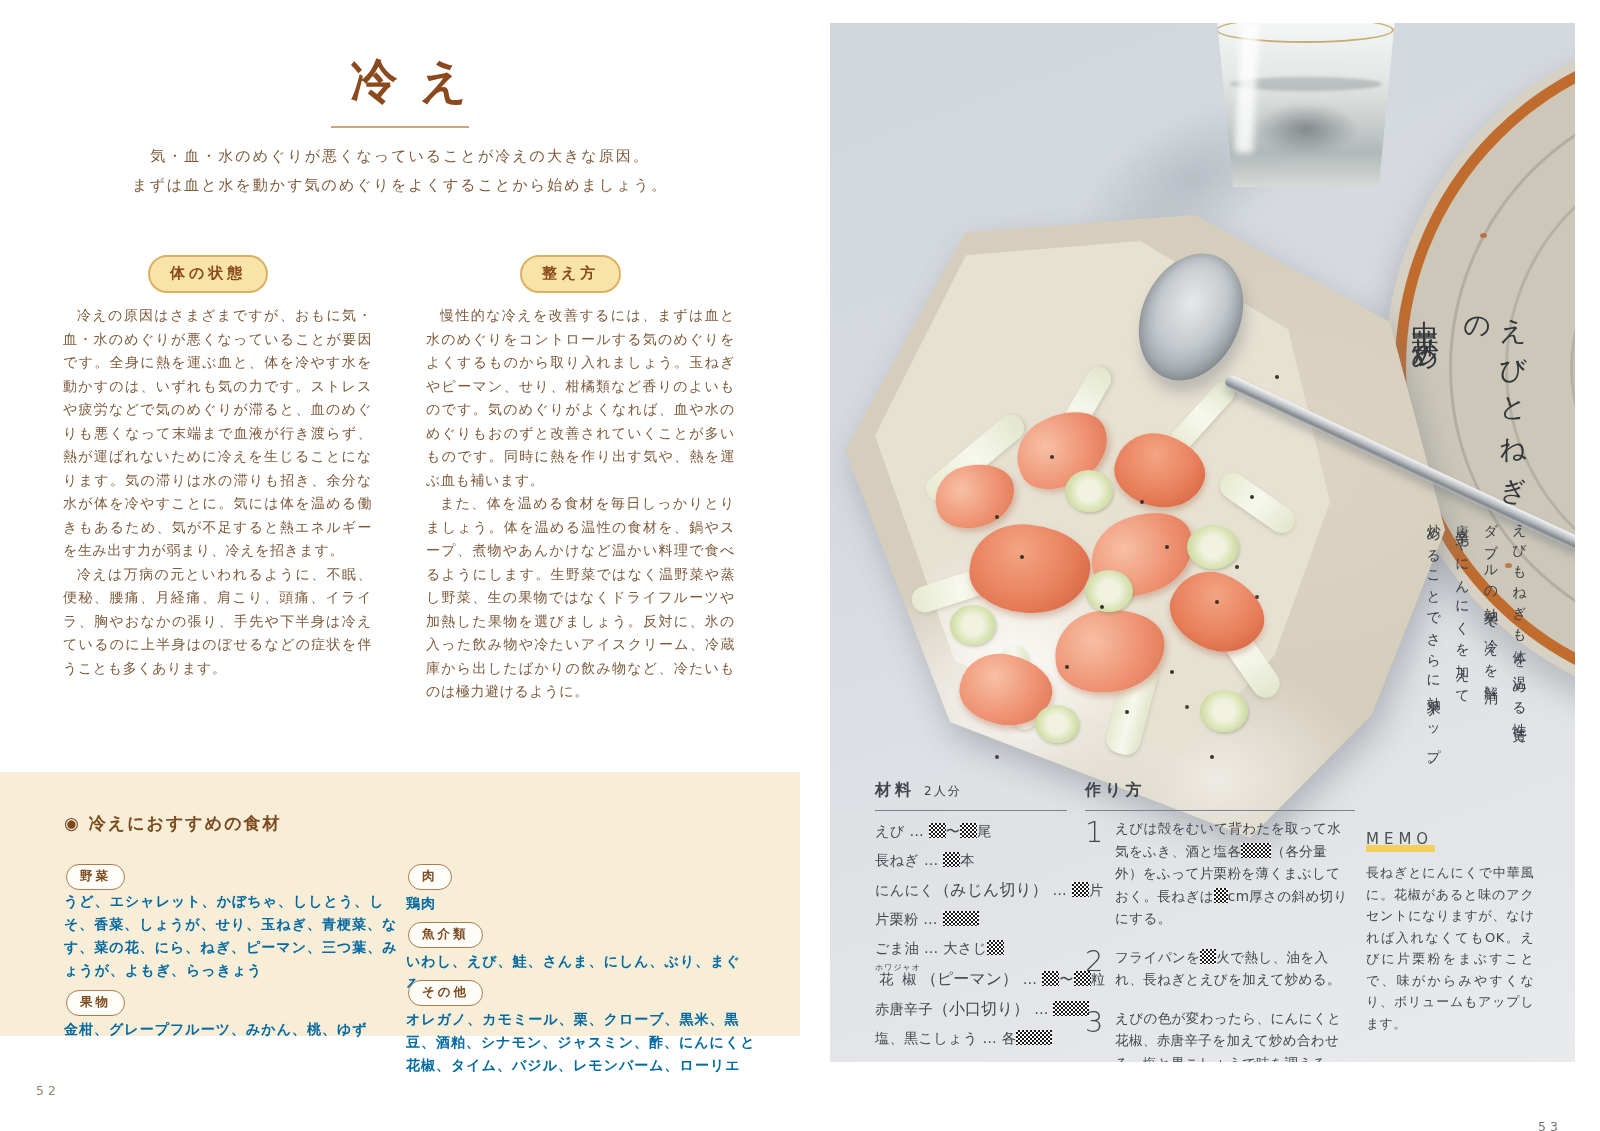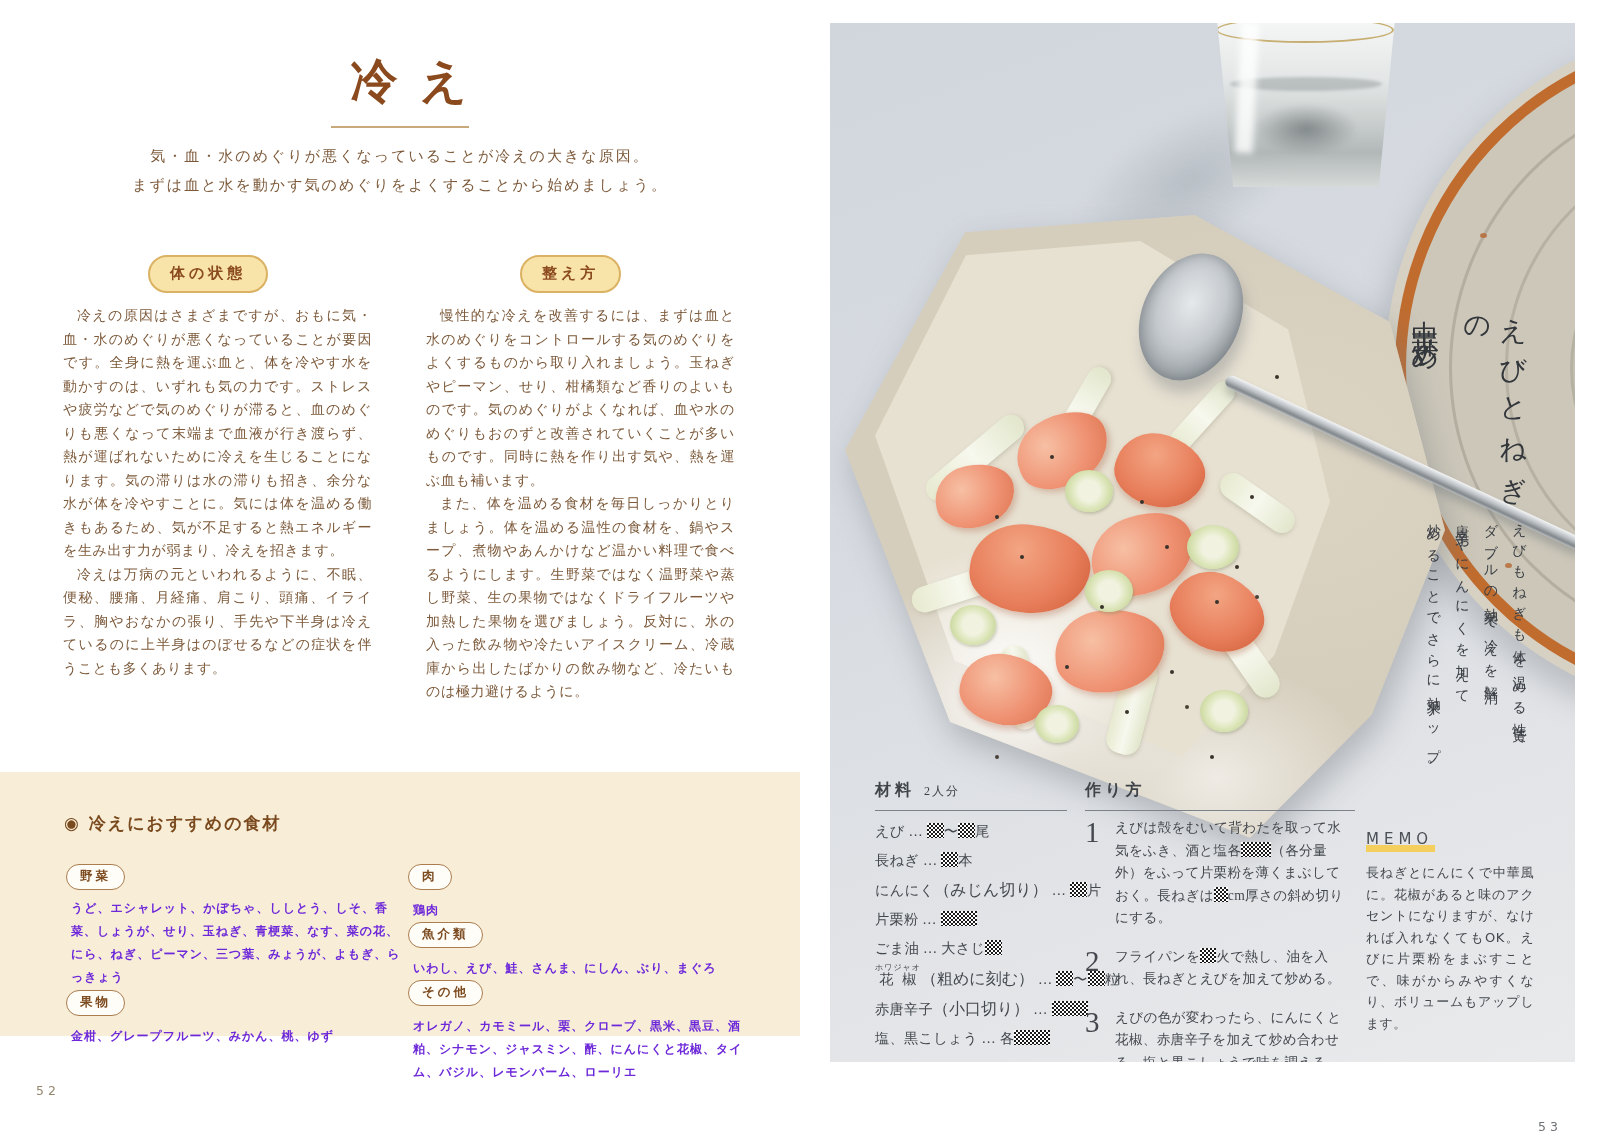--- a/index.html
+++ b/index.html
@@ -22,22 +22,22 @@
     font-weight:700; font-size:15px; letter-spacing:4px; padding:7px 20px 8px; border-radius:22px; }
 
   .body-col { position:absolute; top:304px; width:309px; font-size:14px; line-height:23.5px;
     letter-spacing:0.6px; color:#7d5a3b; text-align:justify; }
   .body-col p { margin:0; text-indent:1em; }
 
   .food-panel { left:0; top:772px; width:800px; height:264px; background:#f8eed8; }
   .food-heading { left:64px; top:40px; font-size:17px; font-weight:700; letter-spacing:2px; color:#7a4a1e; }
   .pill-sm { display:inline-block; border:1.5px solid #aa7c4e; background:#fffdf7; color:#7c4b20;
     font-size:12.5px; font-weight:700; letter-spacing:3px; padding:3px 13px 4px; border-radius:15px; }
-  .food-text { position:absolute; font-size:12px; font-weight:600; color:#6d28d9;
-    letter-spacing:1px; line-height:23px; margin:7px; }
+  .food-text { position:absolute; font-size:14px; font-weight:600; color:#0369a1;
+    letter-spacing:1px; line-height:23px; margin:0; }
 
   .pn { position:absolute; top:1083px; font-size:12.5px; letter-spacing:4px; }
   .pn-left { left:36px; color:#94876e; }
   .pn-right { left:1538px; color:#6e7277;margin-top:36px; }
 
   
   .photo { left:830px; top:23px; width:745px; height:1039px; overflow:hidden;
     background:linear-gradient(160deg,#d1d6dd 0%,#d7dbe1 40%,#e1e3e6 72%,#e9eaec 100%); }
 
   .glass-shadow { left:235px; top:95px; width:250px; height:125px; border-radius:50%;
@@ -107,21 +107,21 @@
   .v-title { right:44px; top:276px; height:235px; writing-mode:vertical-rl;
     font-family:"DejaVu Serif","Liberation Serif",serif;
     font-size:27px; letter-spacing:9px; color:#33373c; }
   .v-title p { margin:0; }
   .v-title p + p { margin-right:16px; }
   .v-desc { right:46px; top:490px; height:315px; writing-mode:vertical-rl;
     font-size:14px; letter-spacing:5px; line-height:1.4; color:#3a3e44; }
   .v-desc p { margin:0; }
   .v-desc p + p { margin-right:9px; }
 
-  .recipe-col { color:#43484e;font-family:Liberation Serif, serif; }
+  .recipe-col { color:#43484e; }
   .col-head { display:flex; align-items:baseline; gap:9px; }
   .col-head .h { font-size:16px; font-weight:700; letter-spacing:4px; color:#3f4449; }
   .col-head .sub { font-size:12px; letter-spacing:2px; color:#3f4449; }
   .rule { border:0; border-top:1.5px solid #7b828a; margin:9px 0 6px; }
   .ingredients { left:45px; top:757px; width:192px; }
   .ing-row { font-size:14.2px; line-height:29px; letter-spacing:0.3px; white-space:nowrap; }
   .small-note { font-size:16px; letter-spacing:0; }
   ruby rt { font-size:8px; letter-spacing:1px; }
   .redact { display:inline-block; height:15px; vertical-align:-2px;
     background-image:conic-gradient(#1a1a1a 25%,#ffffff 0 50%,#1a1a1a 0 75%,#ffffff 0);
@@ -260,21 +260,21 @@
       <div class="col-head">
         <span class="h">材料</span>
         <span class="sub">2人分</span>
       </div>
       <hr class="rule">
       <div class="ing-row">えび … <span class="redact" style="width: 17px;"></span>〜<span class="redact" style="width: 17px;"></span>尾</div>
       <div class="ing-row">長ねぎ … <span class="redact" style="width: 17px;"></span>本</div>
       <div class="ing-row">にんにく<span class="small-note">（みじん切り）</span> … <span class="redact" style="width: 17px;"></span>片</div>
       <div class="ing-row">片栗粉 … <span class="redact" style="width: 36px;"></span></div>
       <div class="ing-row">ごま油 … 大さじ<span class="redact" style="width: 17px;"></span></div>
-      <div class="ing-row"><ruby>花椒<rt>ホワジャオ</rt></ruby><span class="small-note">（粗めに刻む）</span> … <span class="redact" style="width: 17px;"></span>〜<span class="redact" style="width: 17px;"></span>粒</div>
+      <div class="ing-row"><ruby>花椒<rt>ホワジャオ</rt></ruby><span class="small-note">（ピーマン）</span> … <span class="redact" style="width: 17px;"></span>〜<span class="redact" style="width: 17px;"></span>粒</div>
       <div class="ing-row">赤唐辛子<span class="small-note">（小口切り）</span> … <span class="redact" style="width: 36px;"></span></div>
       <div class="ing-row">塩、黒こしょう … 各<span class="redact" style="width: 36px;"></span></div>
     </div>
 
     <div class="abs recipe-col steps">
       <div class="col-head">
         <span class="h">作り方</span>
       </div>
       <hr class="rule">
       <div class="step">

